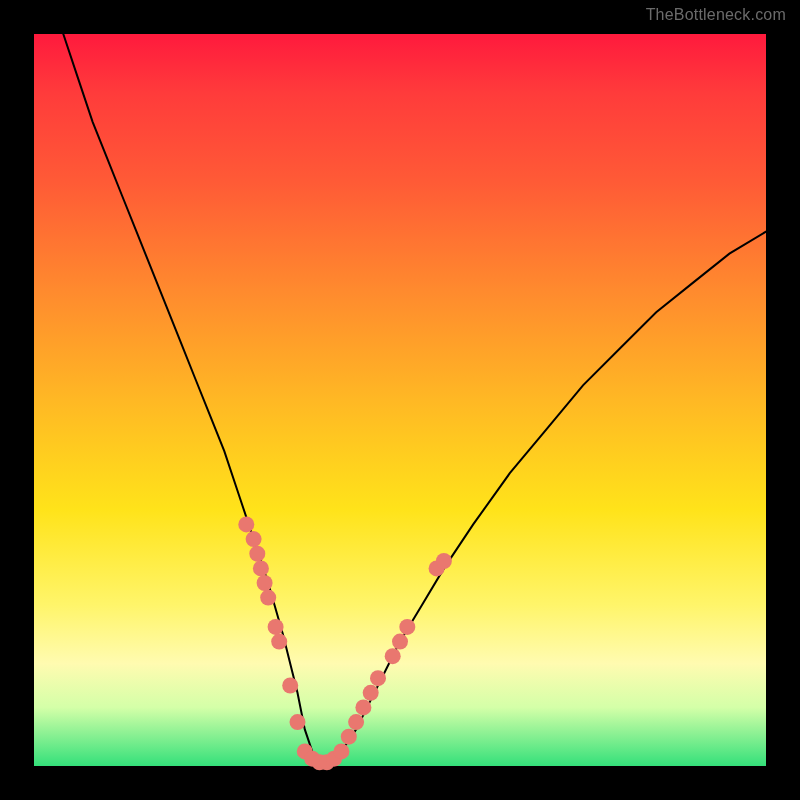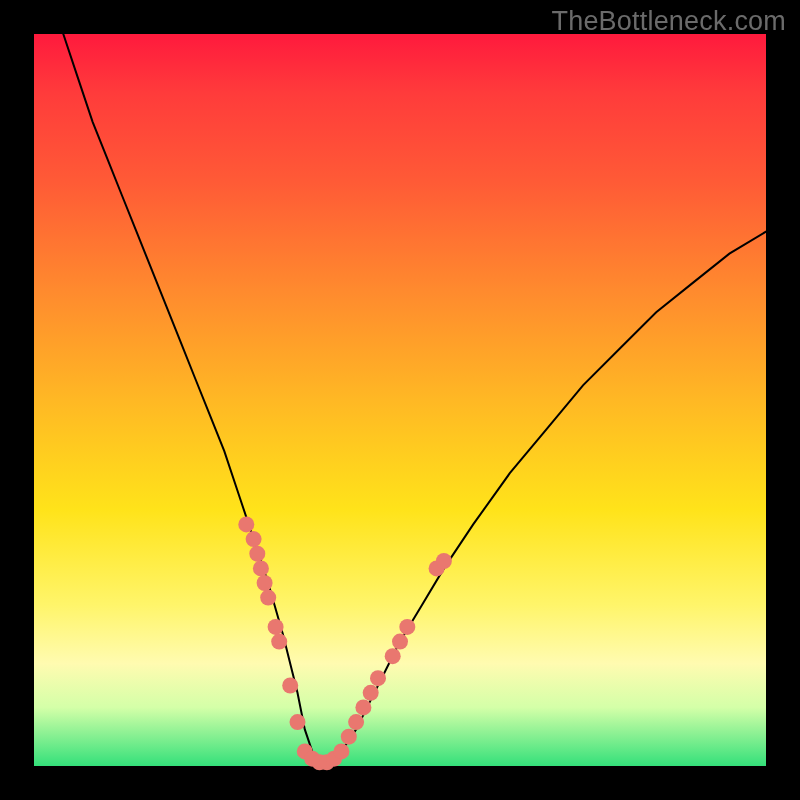--- a/index.html
+++ b/index.html
@@ -46,21 +46,21 @@
     top: 34px;
     width: 732px;
     height: 732px;
     overflow: visible;
   }
   .watermark {
     position: absolute;
     top: 6px;
     right: 14px;
     color: #6b6b6b;
-    font-size: 27px;
+    font-size: 16px;
     font-weight: 500;
     letter-spacing: 0.2px;
     user-select: none;
   }
 </style>
 </head>
 <body>
 
 <div class="frame">
   <div class="plot-area"></div>

